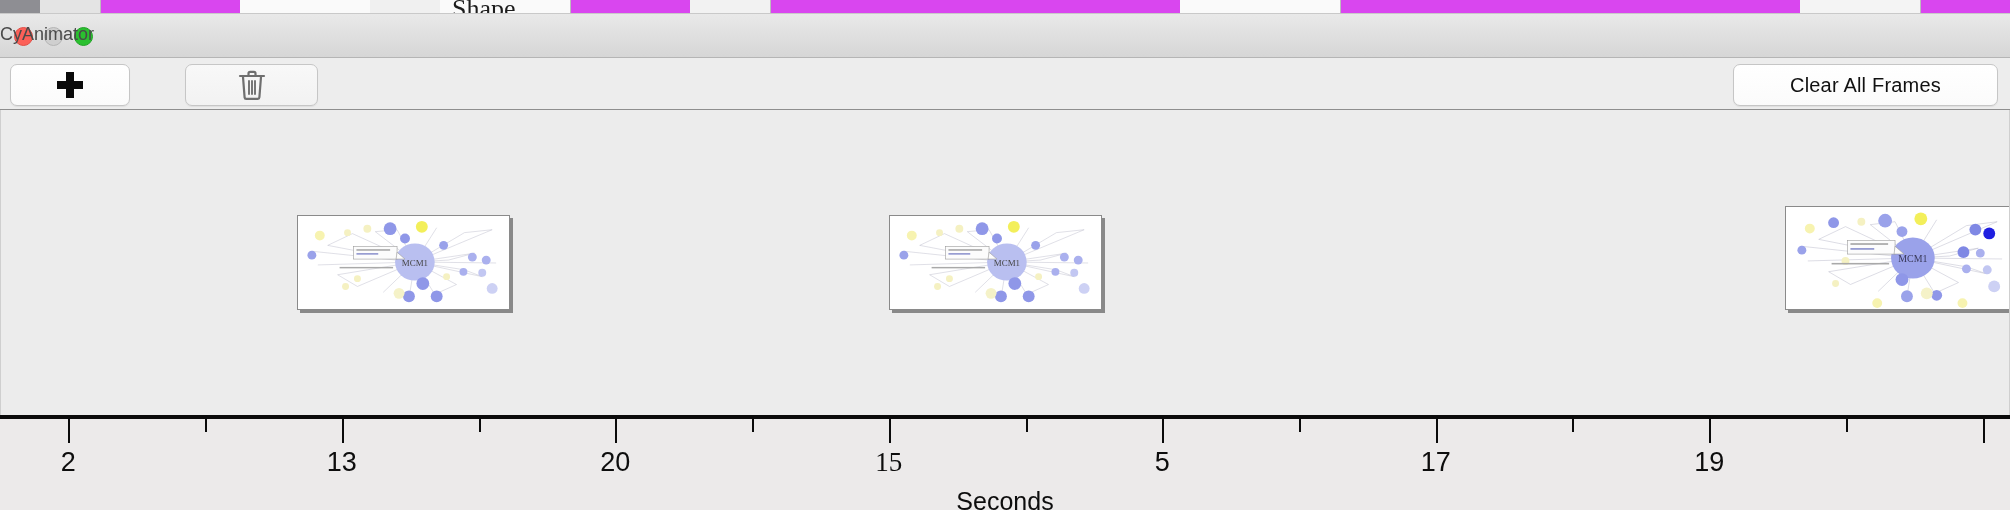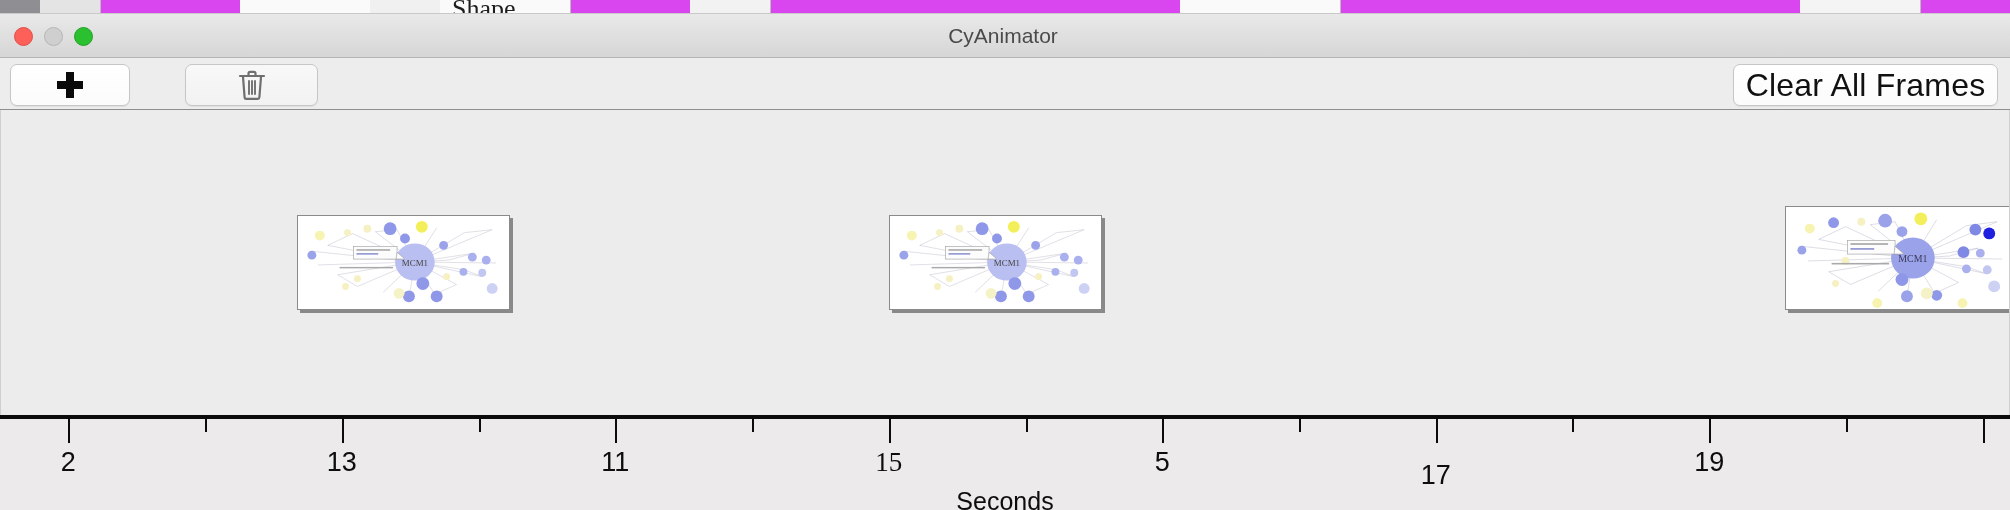--- a/index.html
+++ b/index.html
@@ -53,22 +53,21 @@
   }
   .light {
     width: 19px; height: 19px; border-radius: 50%;
     box-sizing: border-box;
   }
   .light.red    { background: #fc6058; border: 1px solid #e04e46; }
   .light.yellow { background: #cfcfcf; border: 1px solid #b5b5b5; }
   .light.green  { background: #2ac02f; border: 1px solid #23a228; }
   .win-title {
     position: absolute; left: 0; right: 4px; top: 10px;
-    text-align: center;
-    font-size: 21px; color: #4a4a4a;
+    font-size: 18px; color: #4a4a4a;
   }
 
   
   .toolbar {
     position: absolute; left: 0; top: 58px; width: 2010px; height: 52px;
     background: #ededed;
     border-bottom: 1px solid #8e8e8e;
     box-sizing: border-box;
   }
   .tb-btn {
@@ -77,21 +76,21 @@
     border-radius: 7px;
     box-sizing: border-box;
     display: flex; align-items: center; justify-content: center;
     box-shadow: 0 1px 1px rgba(0,0,0,0.06);
   }
   .tb-btn.light-bg  { background: linear-gradient(to bottom,#ffffff,#fbfbfb); }
   .tb-btn.dim-bg    { background: linear-gradient(to bottom,#f8f8f8,#f2f2f2); }
   #btn-add    { left: 10px;  width: 120px; height: 42px; }
   #btn-del    { left: 185px; width: 133px; height: 42px; }
   #btn-clear  { left: 1733px;width: 265px; height: 42px; }
-  .clear-label { font-size: 32px; color: #111; letter-spacing: .2px; }
+  .clear-label { font-size: 20px; color: #111; letter-spacing: .2px; }
 
   .plus-icon { position: relative; width: 26px; height: 26px; }
   .plus-icon::before, .plus-icon::after {
     content: ""; position: absolute; background: #0a0a0a;
   }
   .plus-icon::before { left: 9px; top: 0;  width: 8px; height: 26px; }
   .plus-icon::after  { left: 0;  top: 9px; width: 26px; height: 8px; }
 
   
   .timeline {
@@ -335,27 +334,27 @@
         <div class="tick minor" style="left: 752.041px;"></div>
         <div class="tick minor" style="left: 1025.51px;"></div>
         <div class="tick minor" style="left: 1298.98px;"></div>
         <div class="tick minor" style="left: 1572.45px;"></div>
         <div class="tick minor" style="left: 1845.92px;"></div>
         <div class="tick major" style="left: 68.3673px;"></div>
         <div class="tick-label" style="left: 68.3673px;">2</div>
         <div class="tick major" style="left: 341.837px;"></div>
         <div class="tick-label" style="left: 341.837px; text-align: right;">13</div>
         <div class="tick major" style="left: 615.306px;"></div>
-        <div class="tick-label" style="left: 615.306px;">11</div>
+        <div class="tick-label" style="left: 615.306px;">20</div>
         <div class="tick major" style="left: 888.776px;"></div>
         <div class="tick-label" style="left: 888.776px; font-family: Liberation Serif, serif;">15</div>
         <div class="tick major" style="left: 1162.24px;"></div>
         <div class="tick-label" style="left: 1162.24px;">5</div>
         <div class="tick major" style="left: 1435.71px;"></div>
-        <div class="tick-label" style="left: 1435.71px; margin-top: 13px;">17</div>
+        <div class="tick-label" style="left: 1435.71px;">17</div>
         <div class="tick major" style="left: 1709.18px;"></div>
         <div class="tick-label" style="left: 1709.18px;">19</div>
         <div class="tick major" style="left: 1982.65px;"></div>
       </div>
     <div class="axis-title">Seconds</div>
   </div>
 
 </div>
 
 </body></html>

